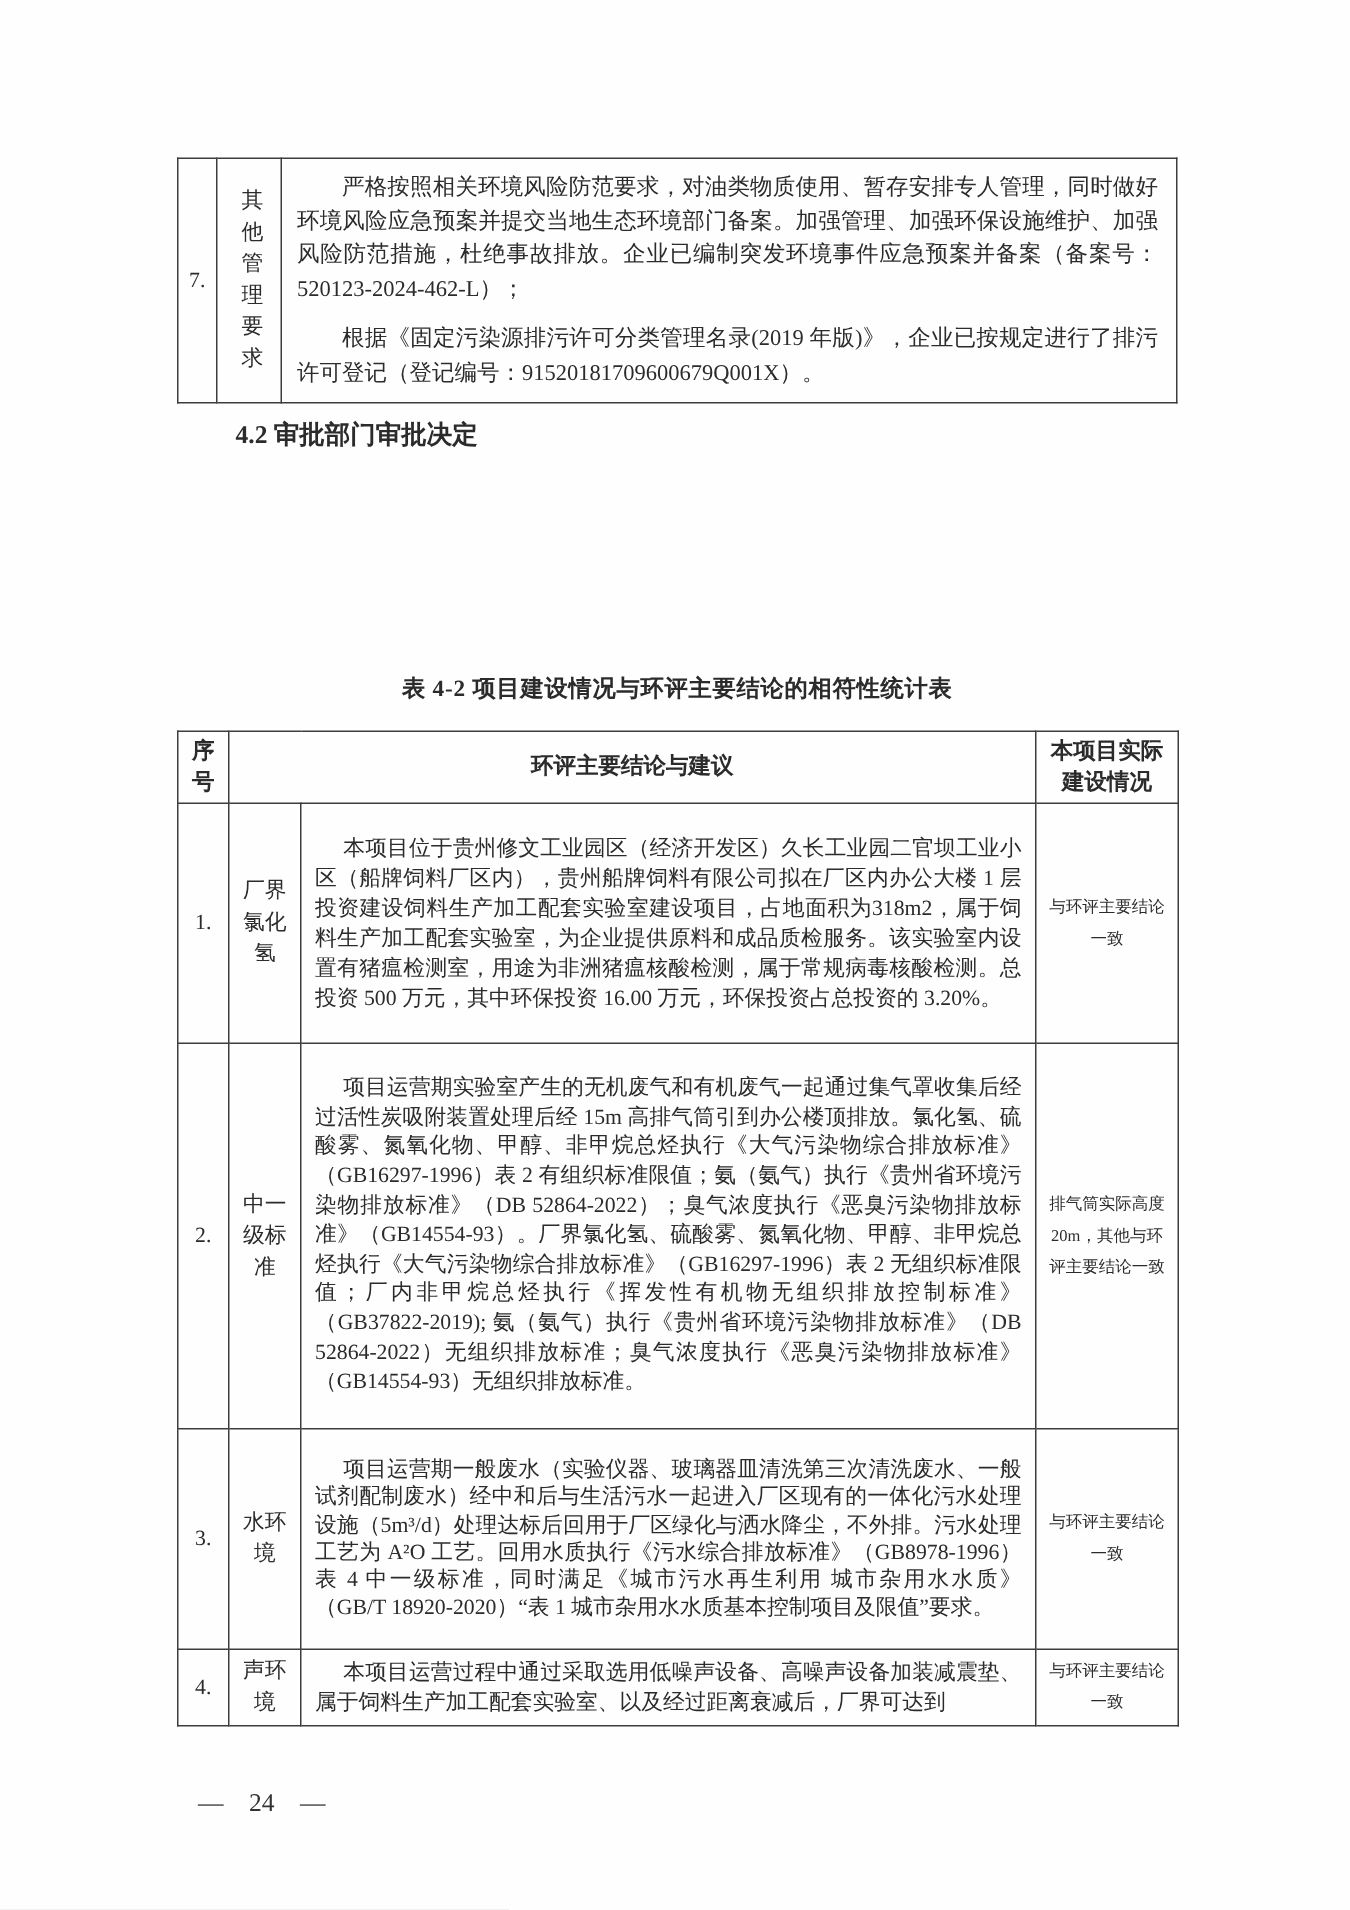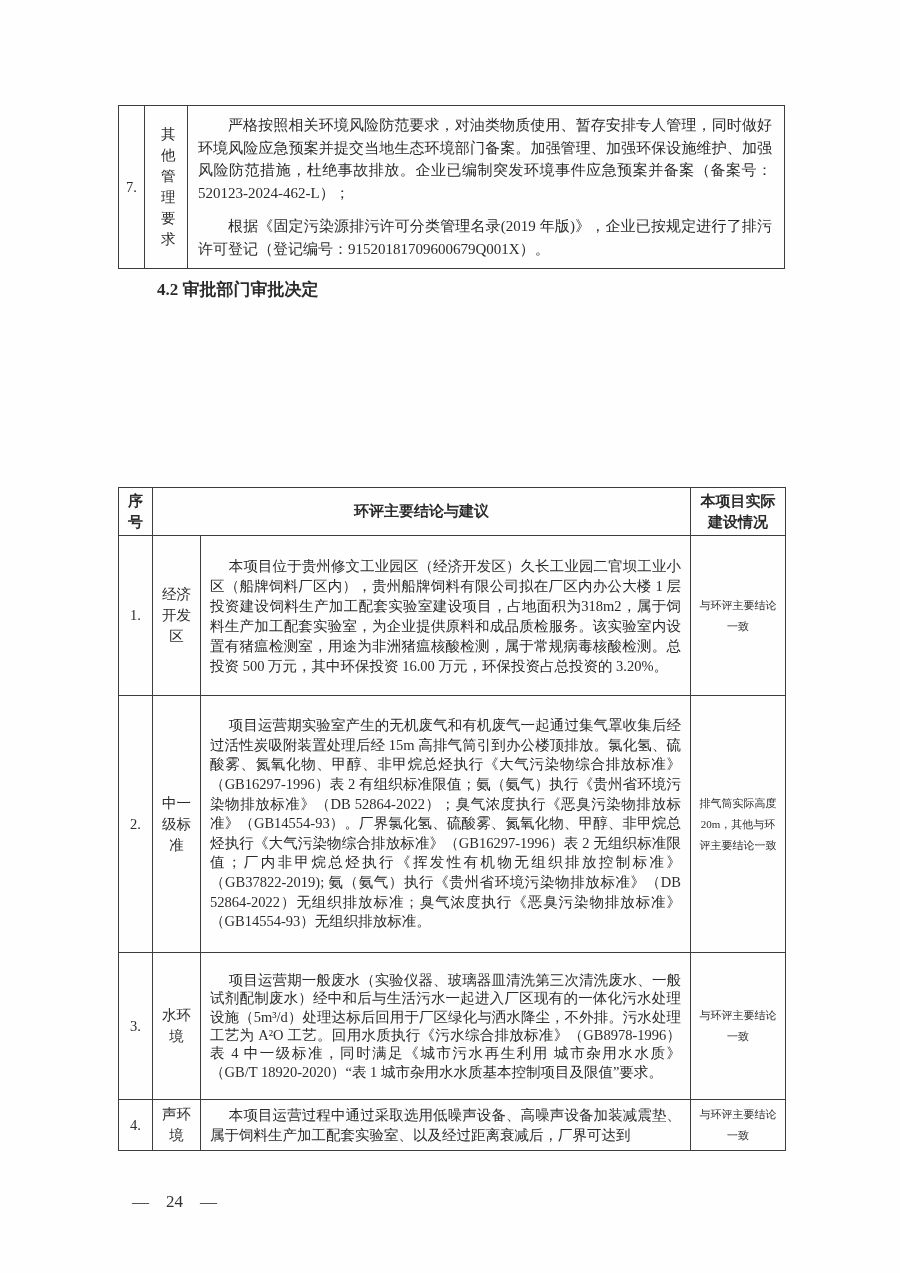--- a/index.html
+++ b/index.html
@@ -99,39 +99,40 @@
           <p>严格按照相关环境风险防范要求，对油类物质使用、暂存安排专人管理，同时做好环境风险应急预案并提交当地生态环境部门备案。加强管理、加强环保设施维护、加强风险防范措施，杜绝事故排放。企业已编制突发环境事件应急预案并备案（备案号：520123-2024-462-L）；</p>
           <p>根据《固定污染源排污许可分类管理名录(2019 年版)》，企业已按规定进行了排污许可登记（登记编号：91520181709600679Q001X）。</p>
         </td>
       </tr>
     </tbody>
   </table>
 
   <h2 class="sec-heading" id="sec42-heading">4.2 审批部门审批决定</h2>
 
 
+  <div class="table-caption">表 4-2  项目建设情况与环评主要结论的相符性统计表</div>
 
   <table class="main-table">
     <colgroup>
       <col style="width:34px">
       <col style="width:48px">
       <col style="width:490px">
       <col style="width:95px">
     </colgroup>
     <thead>
       <tr>
         <th>序号</th>
         <th colspan="2">环评主要结论与建议</th>
         <th>本项目实际建设情况</th>
       </tr>
     </thead>
     <tbody>
       <tr id="row-1">
         <td class="m-idx">1.</td>
-        <td class="m-cat">经济开发区</td>
+        <td class="m-cat">厂界氯化氢</td>
         <td class="m-body">
           <p>本项目位于贵州修文工业园区（经济开发区）久长工业园二官坝工业小区（船牌饲料厂区内），贵州船牌饲料有限公司拟在厂区内办公大楼 1 层投资建设饲料生产加工配套实验室建设项目，占地面积为318m2，属于饲料生产加工配套实验室，为企业提供原料和成品质检服务。该实验室内设置有猪瘟检测室，用途为非洲猪瘟核酸检测，属于常规病毒核酸检测。总投资 500 万元，其中环保投资 16.00 万元，环保投资占总投资的 3.20%。</p>
         </td>
         <td class="m-status">与环评主要结论一致</td>
       </tr>
       <tr id="row-2">
         <td class="m-idx">2.</td>
         <td class="m-cat">中一级标准</td>
         <td class="m-body">
           <p>项目运营期实验室产生的无机废气和有机废气一起通过集气罩收集后经过活性炭吸附装置处理后经 15m 高排气筒引到办公楼顶排放。氯化氢、硫酸雾、氮氧化物、甲醇、非甲烷总烃执行《大气污染物综合排放标准》（GB16297-1996）表 2 有组织标准限值；氨（氨气）执行《贵州省环境污染物排放标准》（DB 52864-2022）；臭气浓度执行《恶臭污染物排放标准》（GB14554-93）。厂界氯化氢、硫酸雾、氮氧化物、甲醇、非甲烷总烃执行《大气污染物综合排放标准》（GB16297-1996）表 2 无组织标准限值；厂内非甲烷总烃执行《挥发性有机物无组织排放控制标准》（GB37822-2019); 氨（氨气）执行《贵州省环境污染物排放标准》（DB 52864-2022）无组织排放标准；臭气浓度执行《恶臭污染物排放标准》（GB14554-93）无组织排放标准。</p>

